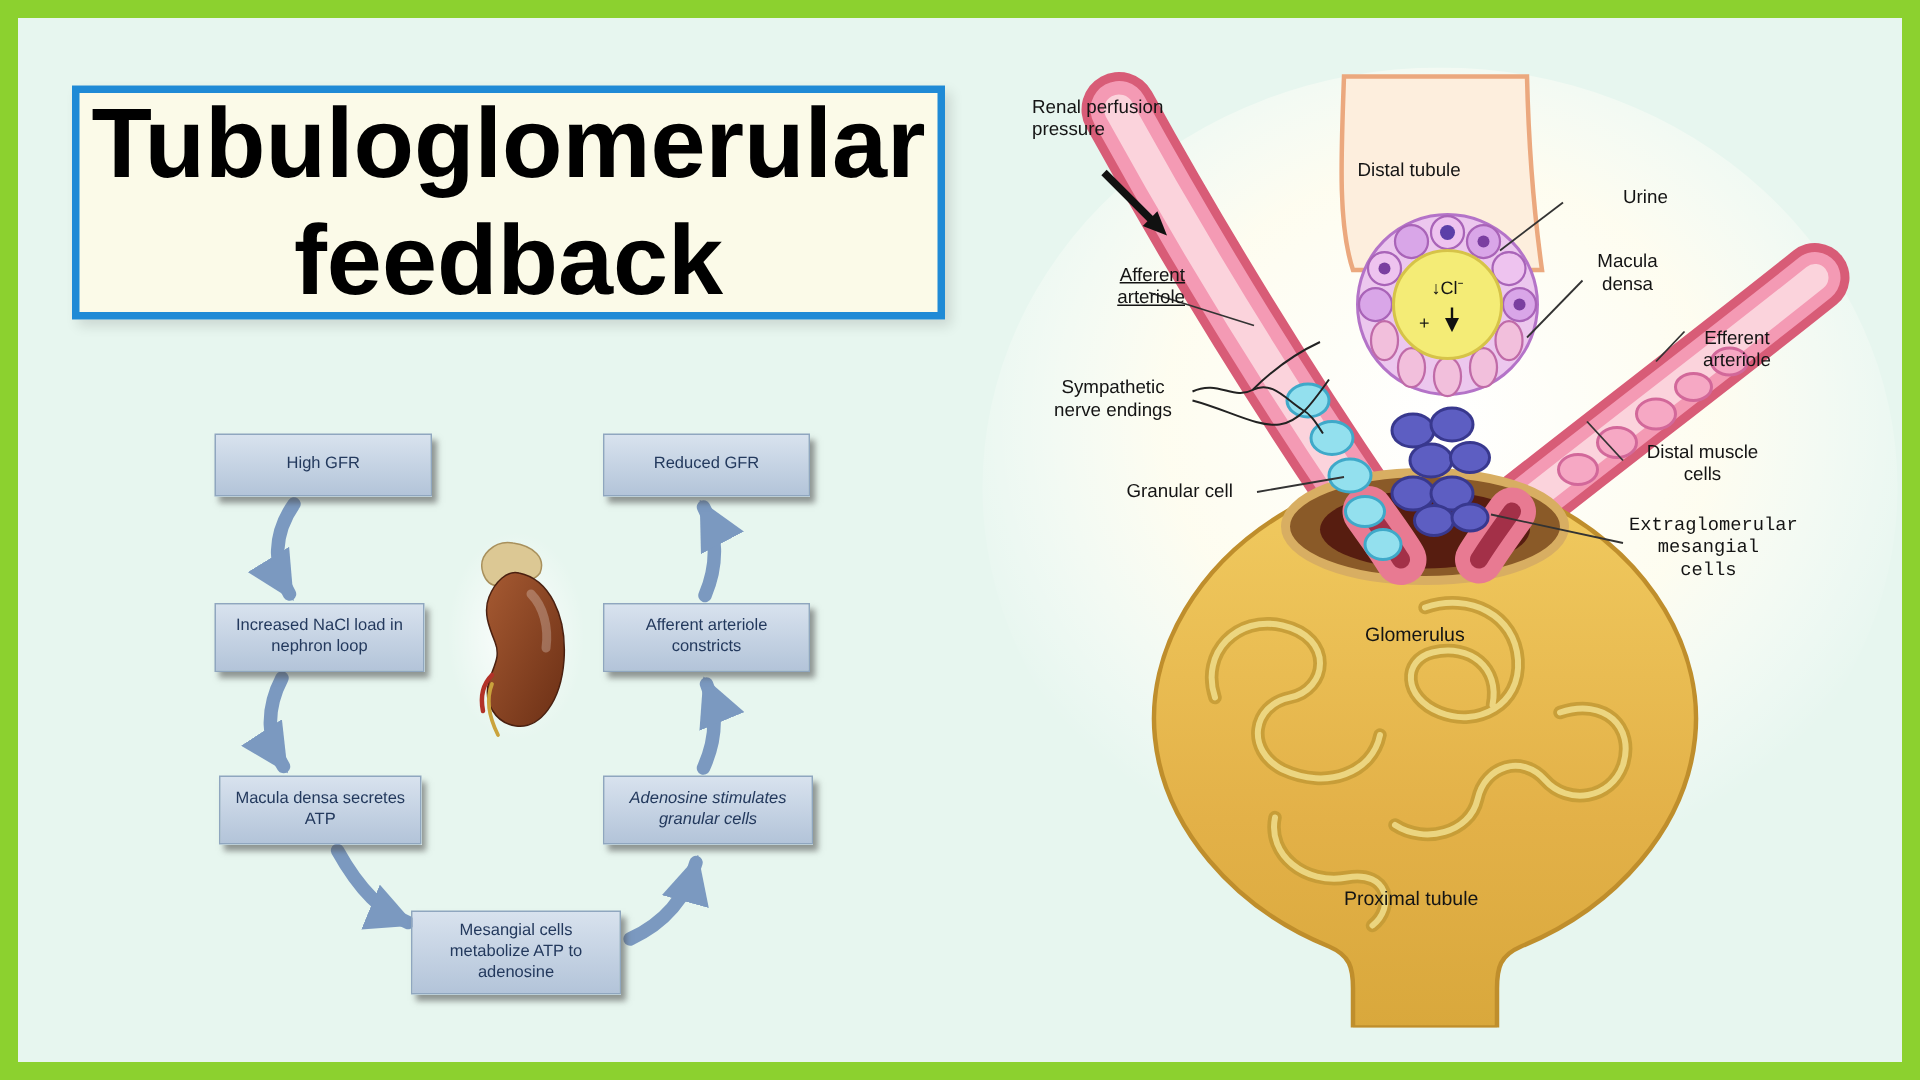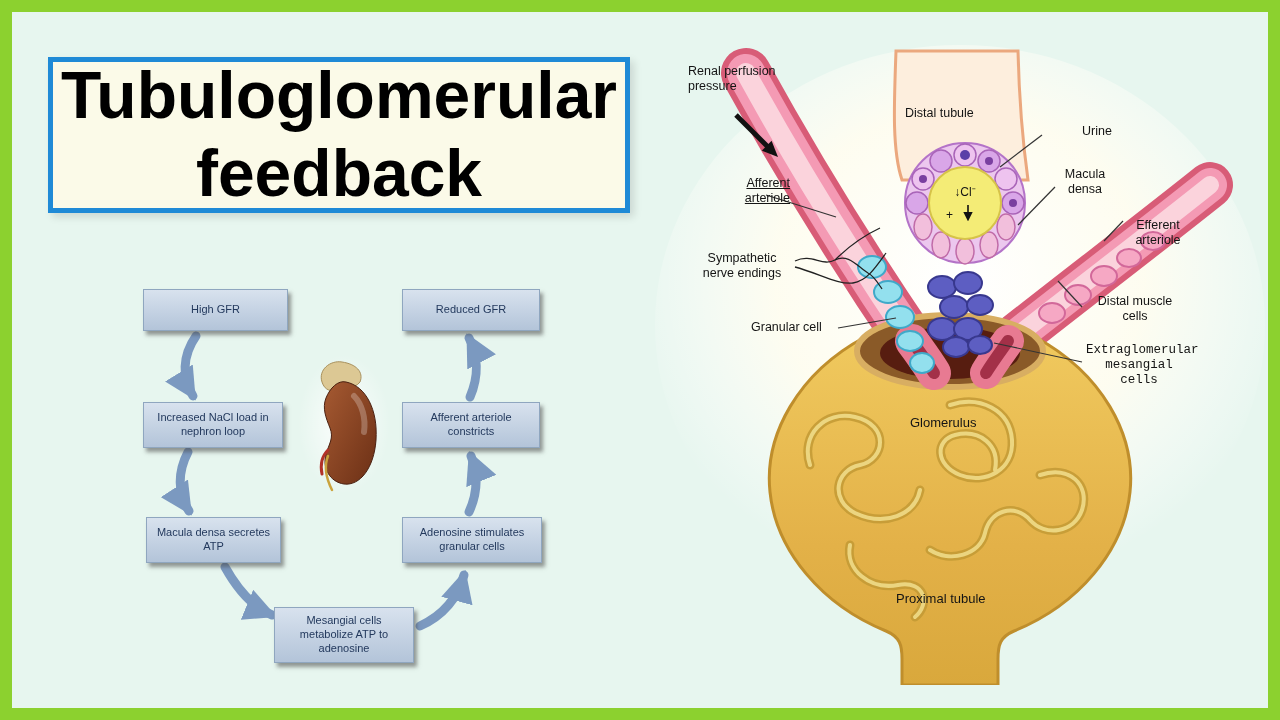--- a/index.html
+++ b/index.html
@@ -84,21 +84,21 @@
   </div>
   <div class="fc-box" style="left:402px;top:402px;width:138px;height:46px;">
     <span>Afferent arteriole constricts</span>
   </div>
   <div class="fc-box" style="left:143px;top:402px;width:140px;height:46px;">
     <span>Increased NaCl load in nephron loop</span>
   </div>
   <div class="fc-box" style="left:146px;top:517px;width:135px;height:46px;">
     <span>Macula densa secretes ATP</span>
   </div>
-  <div class="fc-box" style="left:402px;top:517px;width:140px;height:46px;">
+  <div class="fc-box" style="left:402px;top:517px;width:140px;height:46px;font-style:italic;">
     <span>Adenosine stimulates granular cells</span>
   </div>
   <div class="fc-box" style="left:274px;top:607px;width:140px;height:56px;">
     <span>Mesangial cells metabolize ATP to adenosine</span>
   </div>
 
   <svg class="kidney" viewBox="0 0 92 142">
     <defs>
       <radialGradient id="kidGlow" cx="50%" cy="50%" r="50%">
         <stop offset="0%" stop-color="#ffffff" stop-opacity="0.9"></stop>

